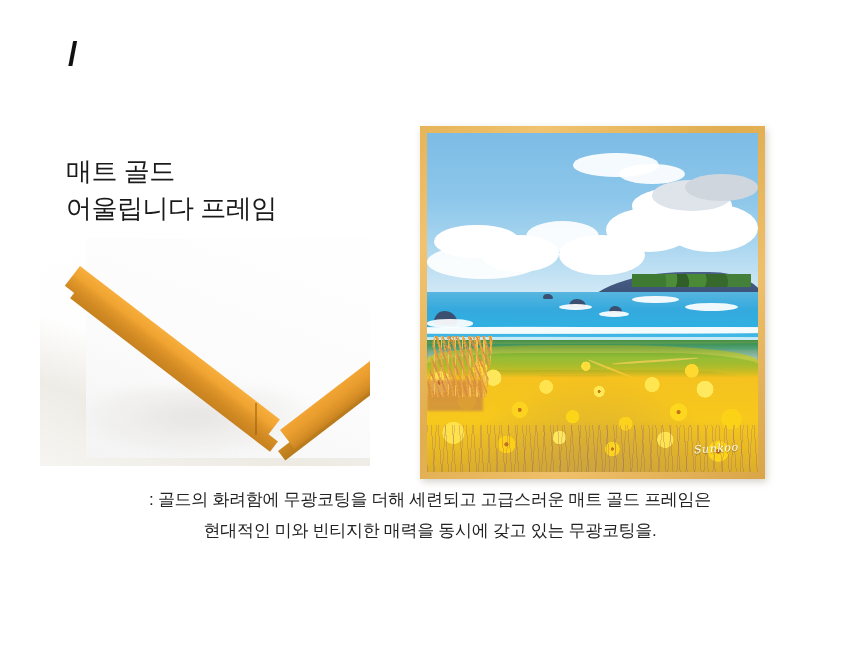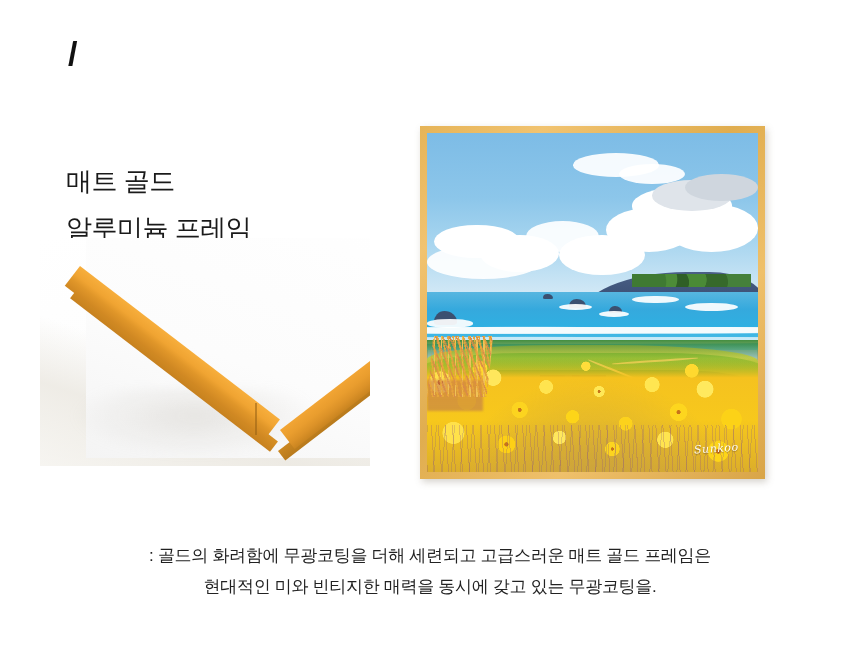--- a/index.html
+++ b/index.html
@@ -42,21 +42,21 @@
   .title-block {
     position: absolute;
     left: 66px;
     top: 153px;
     font-size: 26px;
     font-weight: 400;
     line-height: 1.42;
     color: #1a1a1a;
     letter-spacing: -0.5px;
   }
-  .title-block div { white-space: nowrap; margin-top: 10px; }
+  .title-block div { white-space: nowrap; }
 
   
   .corner-photo {
     position: absolute;
     left: 40px;
     top: 238px;
     width: 330px;
     height: 228px;
     background: #ffffff;
     overflow: hidden;
@@ -391,39 +391,39 @@
     opacity: 0.95;
     text-shadow: 0 1px 1px rgba(90,60,10,0.5);
     transform: rotate(-4deg);
   }
 
   
   .description {
     position: absolute;
     left: 0;
     right: 0;
-    top: 540px;
+    top: 484px;
     text-align: center;
     font-size: 17px;
     line-height: 31px;
     color: #222222;
     letter-spacing: -0.3px;
   }
   .description div { white-space: nowrap; }
 </style>
 </head>
 <body>
 
 <div class="section-number">
     <span class="slash">/</span>
 </div>
 
 <div class="title-block">
   <div>매트 골드</div>
-  <div>알루미늄 프레임</div>
+  <div>어울립니다 프레임</div>
 </div>
 
 <div class="corner-photo">
   <div class="photo-bg"></div>
   <div class="backdrop"></div>
   <div class="board"></div>
   <div class="soft-shadow"></div>
   <div class="frame-bar bar-left-side"></div>
   <div class="frame-bar bar-left"></div>
   <div class="frame-bar bar-right-side"></div>

